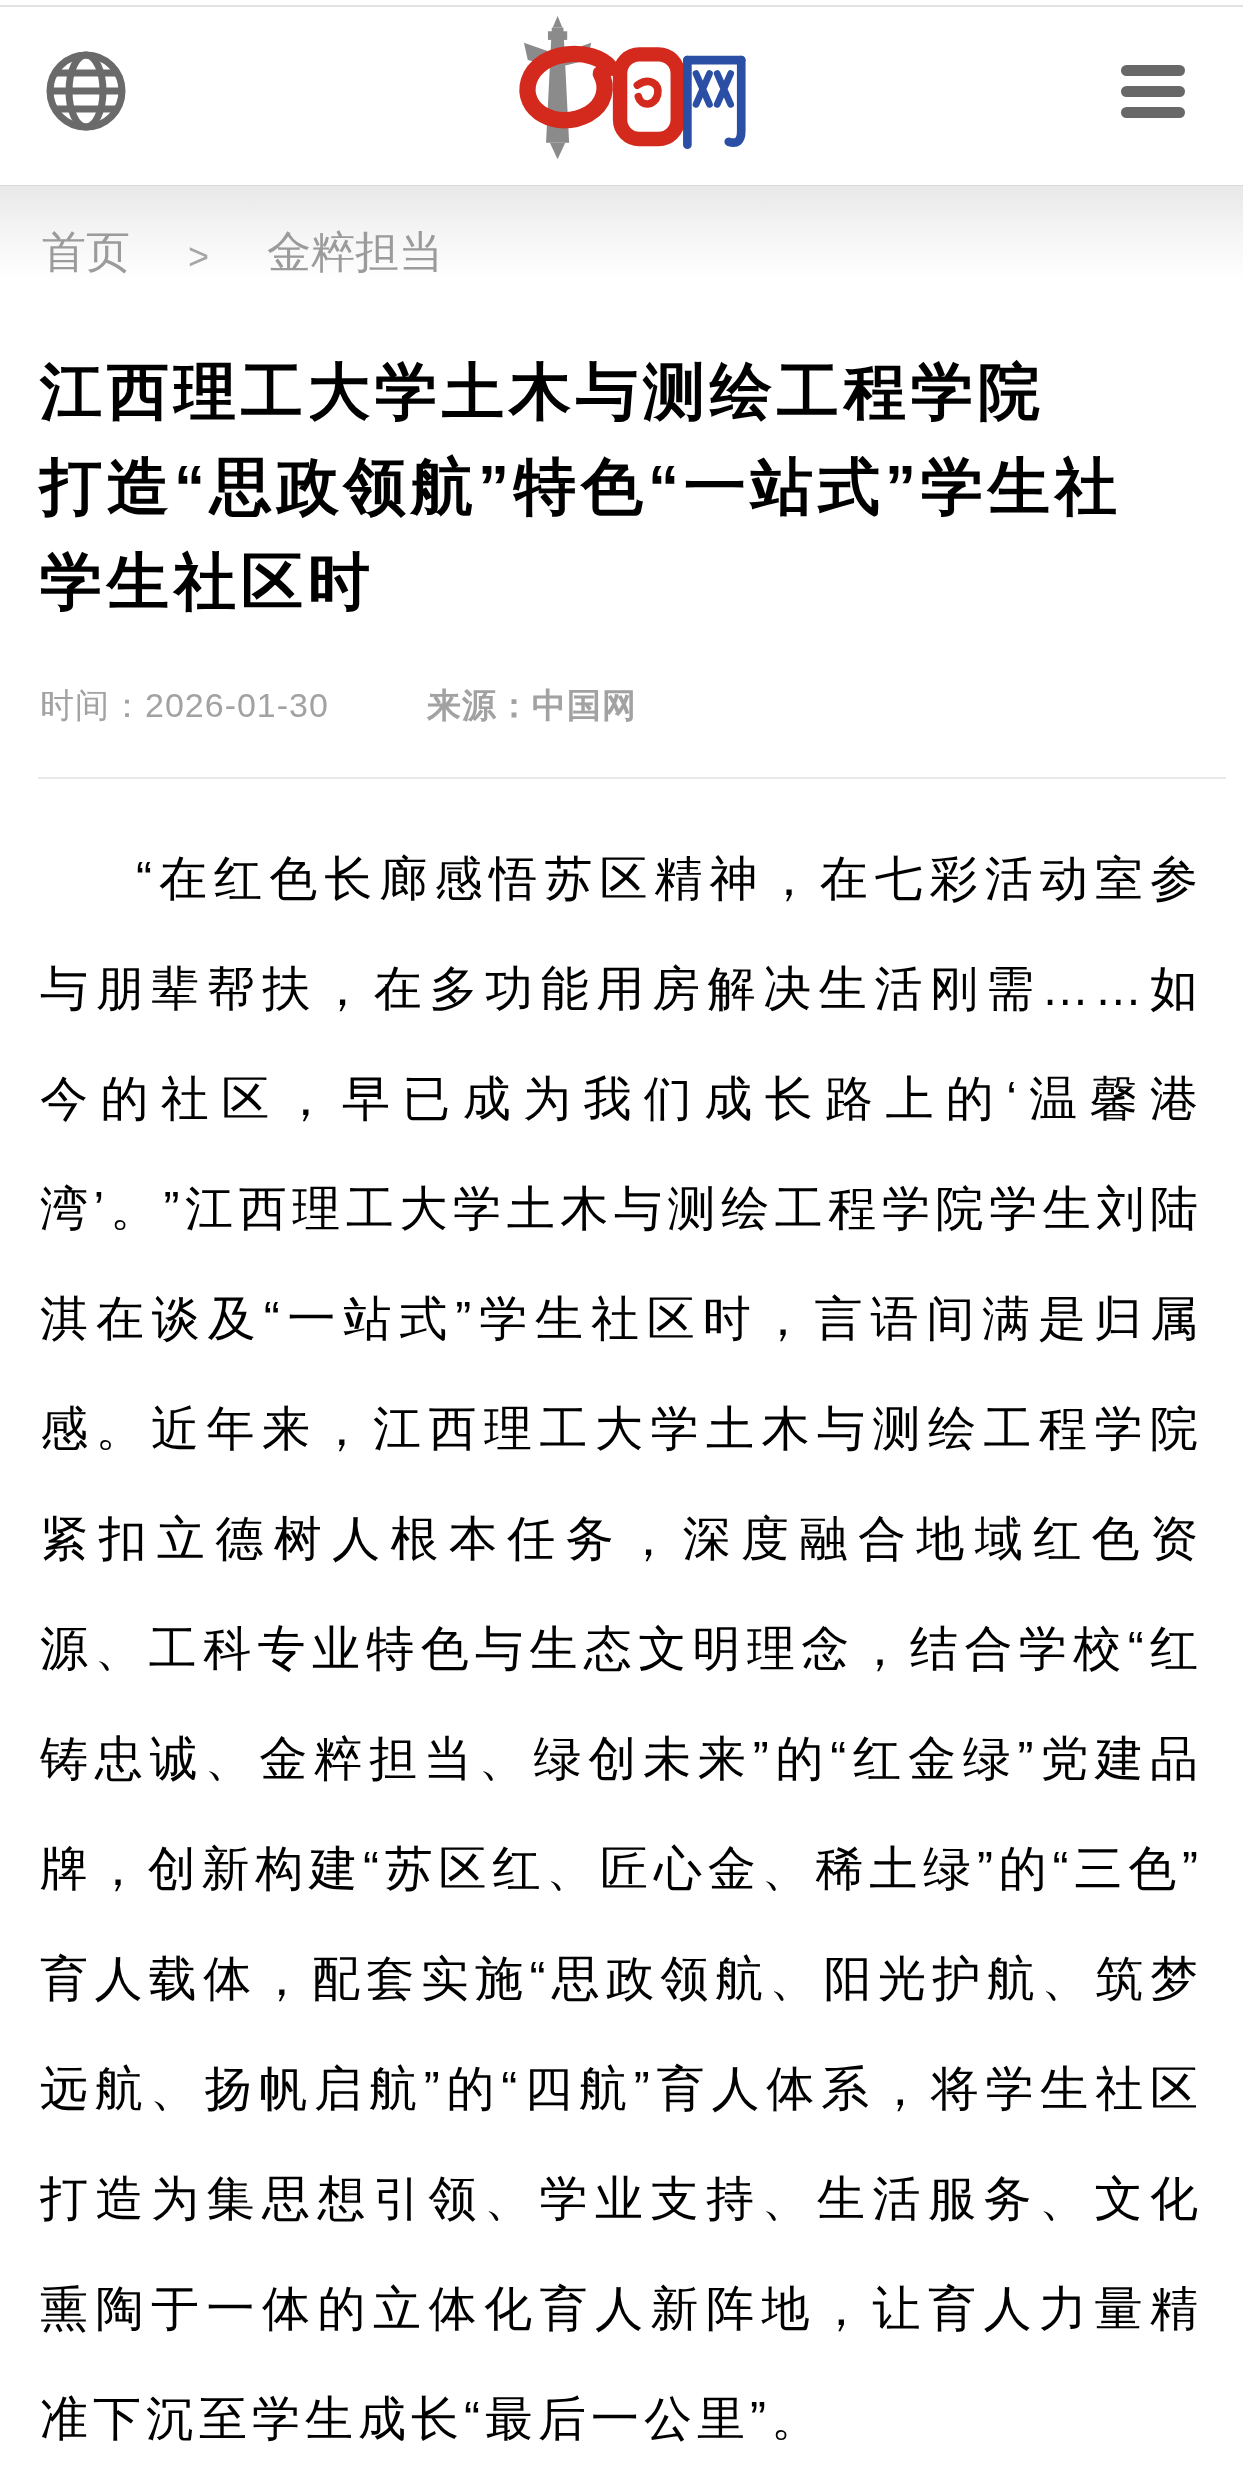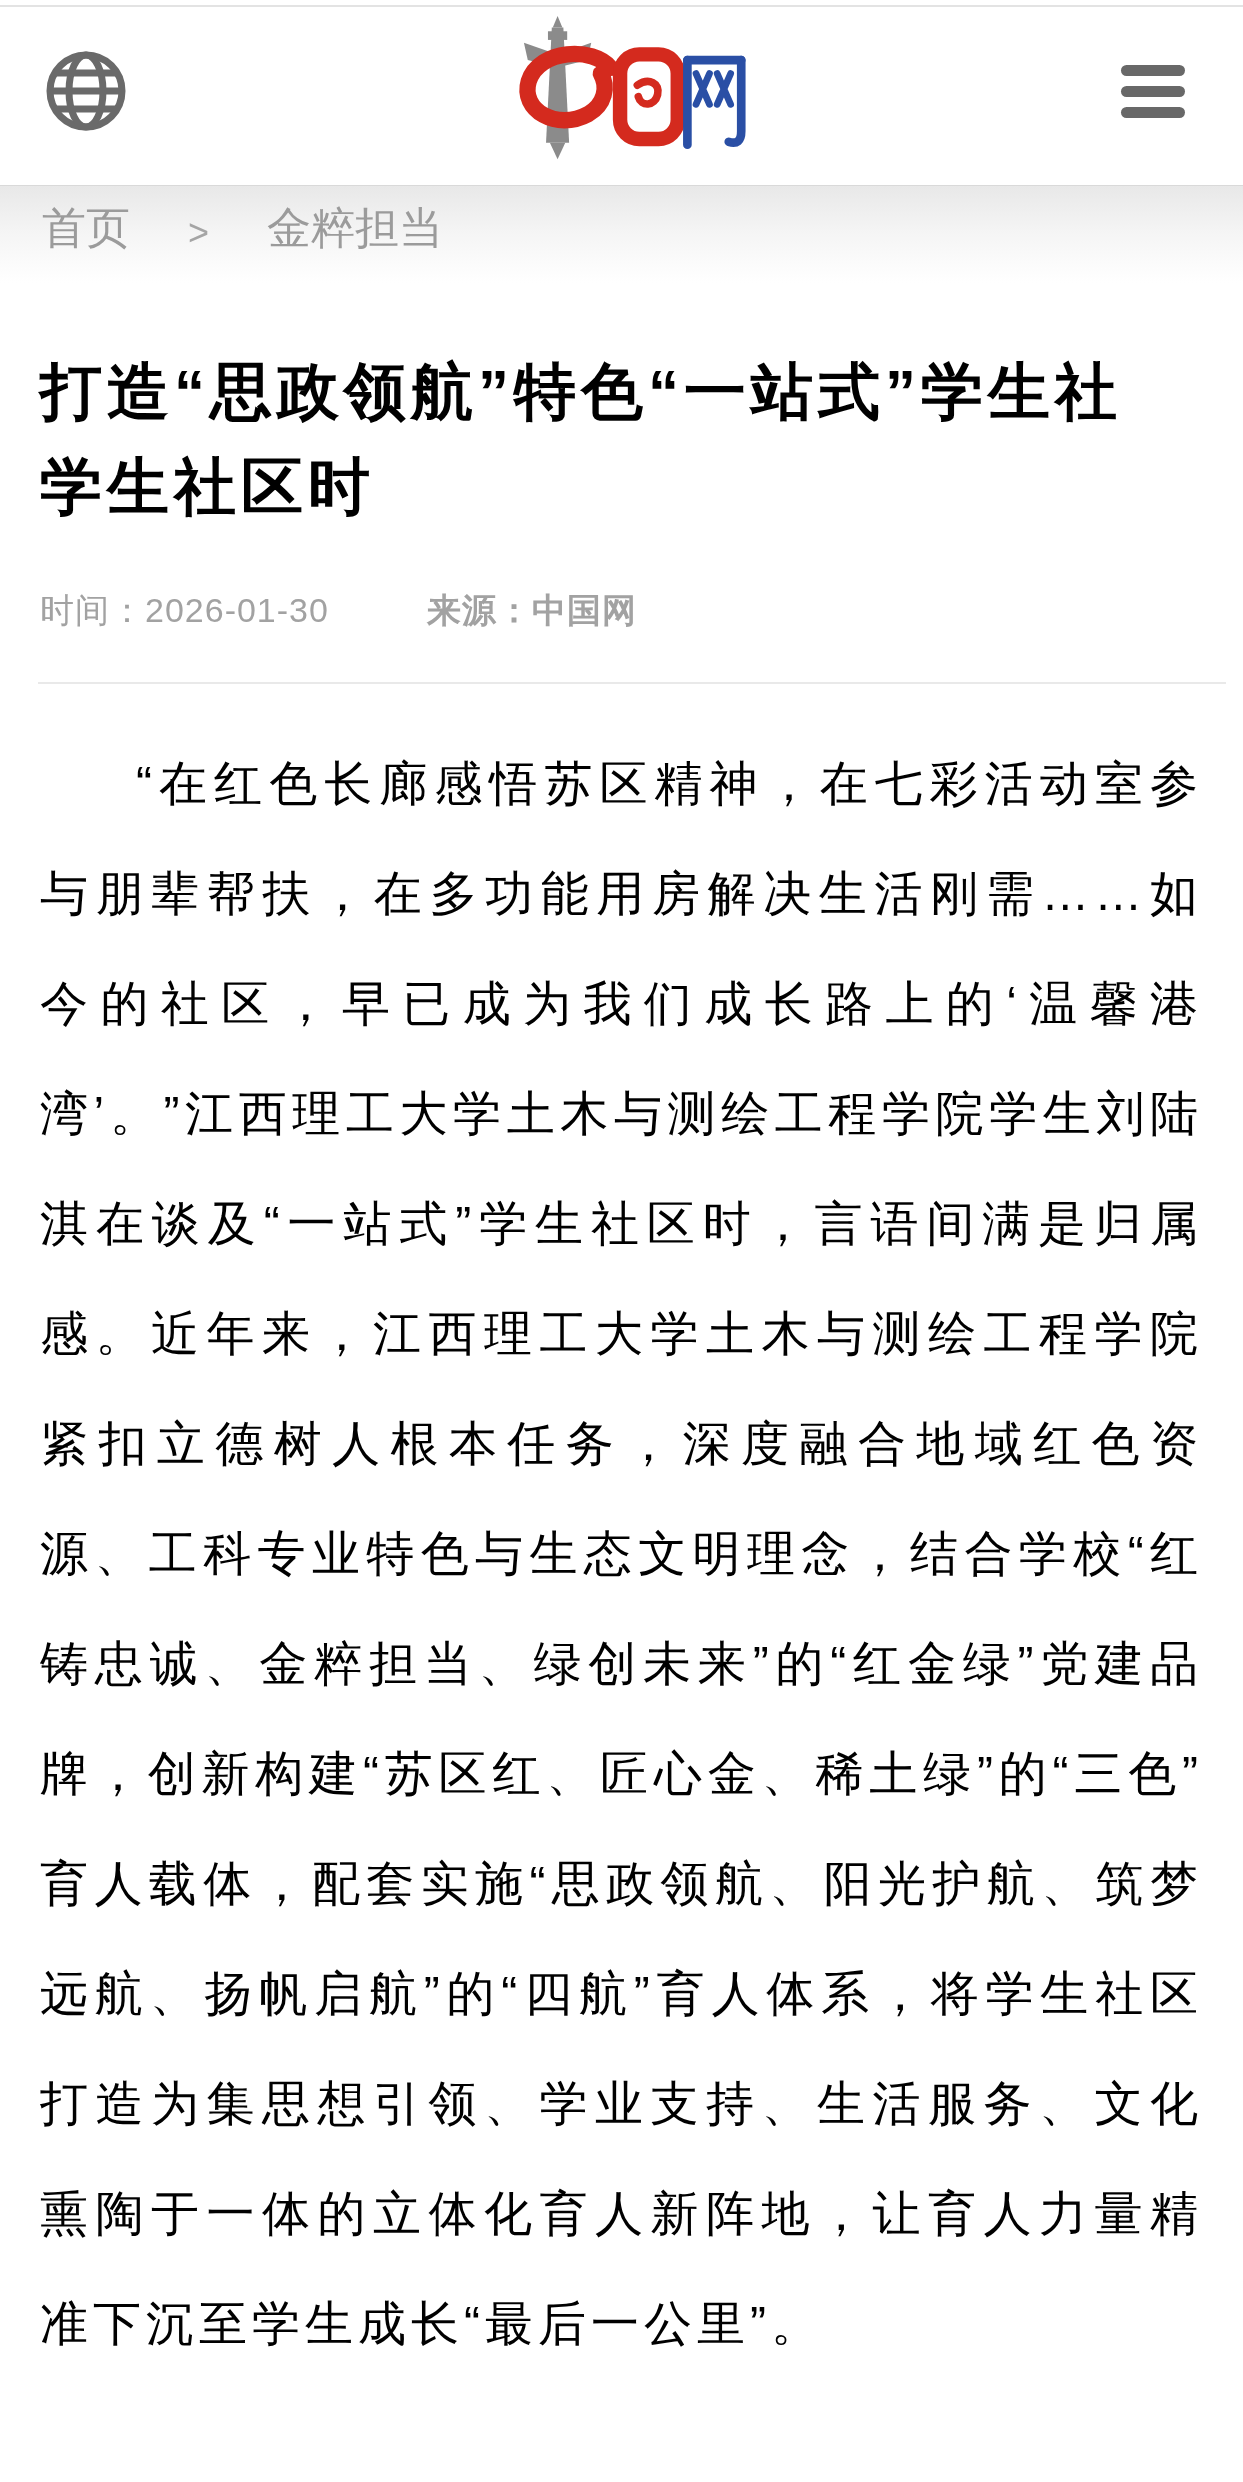--- a/index.html
+++ b/index.html
@@ -28,21 +28,21 @@
     background:none; border:none; cursor:pointer; padding:0;
   }
   .menu-bar { height:11px; background:#686868; border-radius:6px; }
   .menu-bar + .menu-bar { margin-top:10px; }
 
   
   .breadcrumb {
     height:125px;
     border-top:1px solid #d9d9d9;
     background:linear-gradient(to bottom,#e8e8e8 0%,#f5f5f5 38%,#ffffff 78%);
-    padding:16px 0 0 42px;
+    padding:40px 0 0 42px;
     display:flex; align-items:flex-start;
     font-size:44px; color:#9b9b9b; line-height:52px;
   }
   .crumb { text-decoration:none; color:#9b9b9b; }
   .crumb-sep { font-size:36px; padding-top:5px; margin:0 58px; color:#a5a5a5; }
 
   
   .article { padding:0 40px; }
   .article-title {
     margin-top:34px;
@@ -124,20 +124,21 @@
 
   <nav class="breadcrumb">
     <a class="crumb" href="#">首页</a>
     <span class="crumb-sep">&gt;</span>
     <a class="crumb" href="#">金粹担当</a>
   </nav>
 
   <article class="article">
 
     <h1 class="article-title">
+      <div>江西理工大学土木与测绘工程学院</div>
       <div>打造“思政领航”特色“一站式”学生社</div>
       <div>学生社区时</div>
     </h1>
 
     <div class="meta">
       <span class="meta-time">
         <span>时间：</span><span>2026-01-30</span>
       </span>
       <span class="meta-source">
         <span>来源：</span><span>中国网</span>

